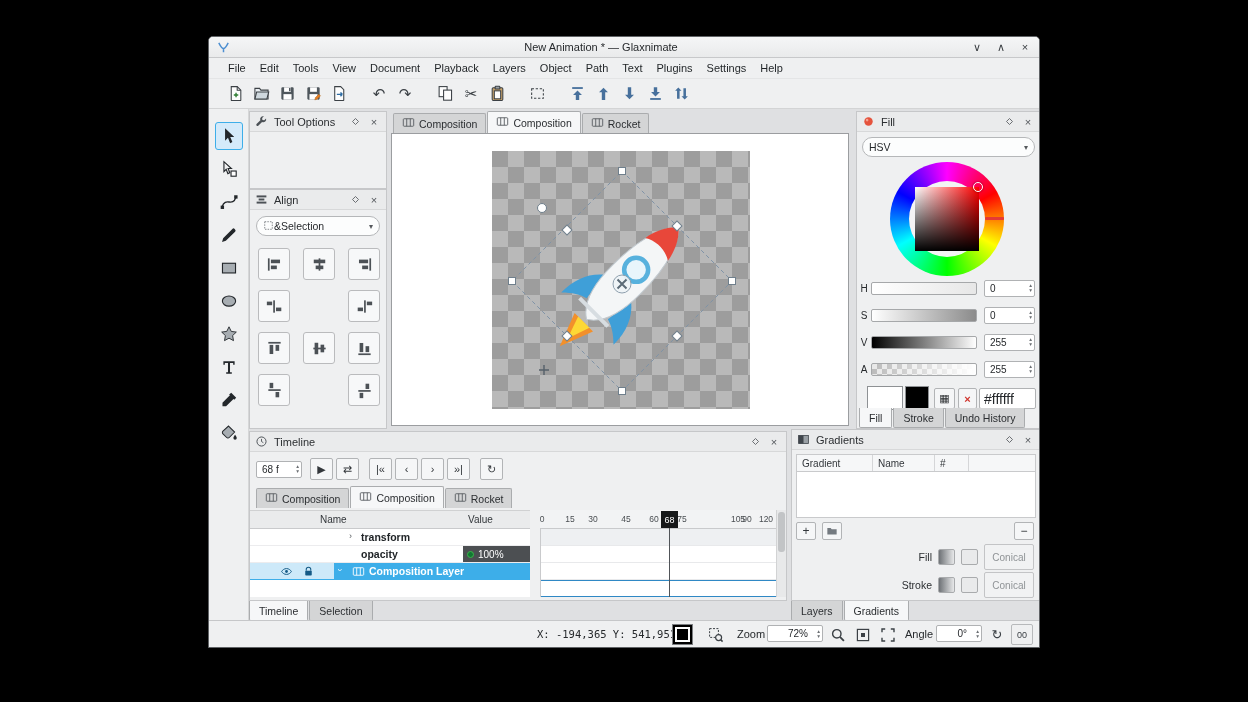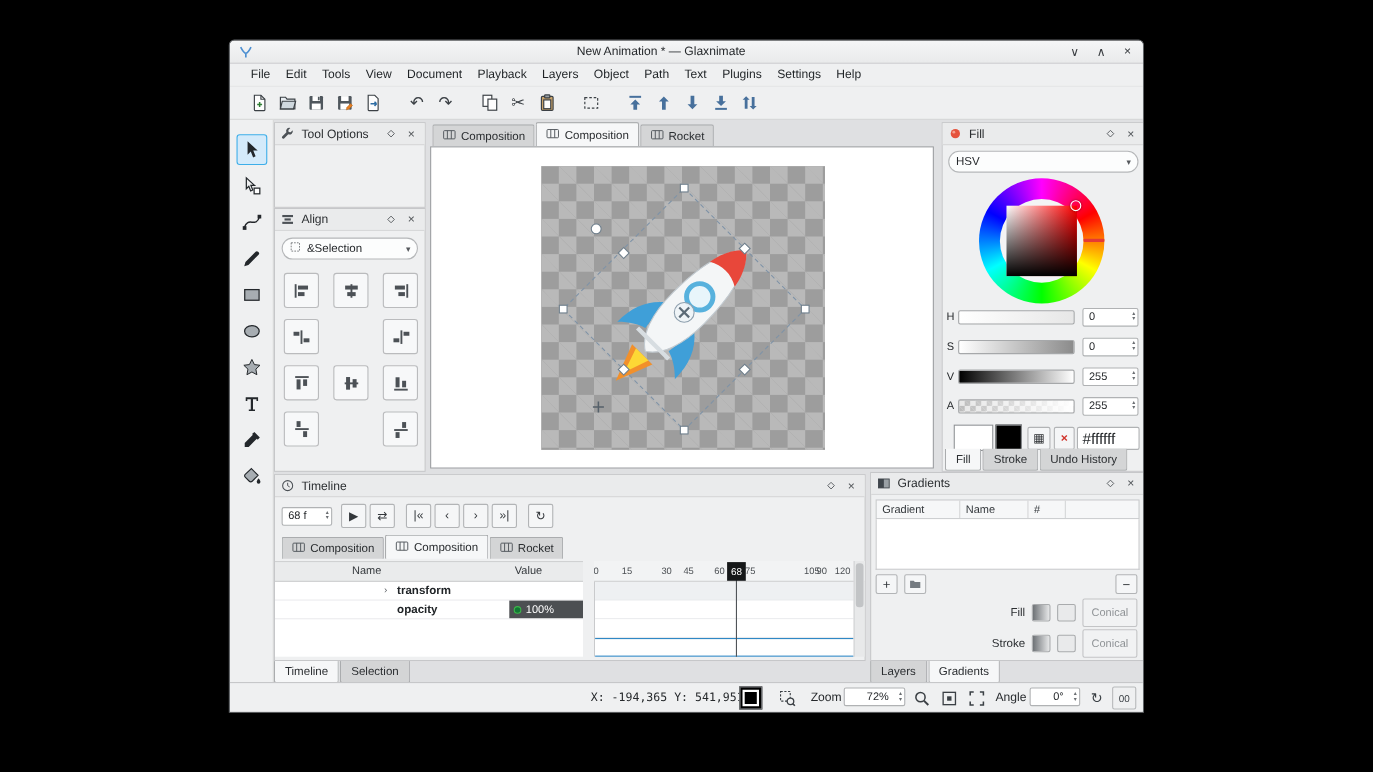--- a/index.html
+++ b/index.html
@@ -34,21 +34,21 @@
 
   .dock{position:absolute;background:#eff0f1;border:1px solid #c6c7c9;}
   .dock-header{height:20px;display:flex;align-items:center;gap:5px;padding:0 5px;font-size:11px;color:#2b2e31;background:#eaebec;border-bottom:1px solid #d7d8d9;}
   .dock-header .spacer{flex:1;}
   .dock-btn{width:14px;height:14px;display:flex;align-items:center;justify-content:center;font-size:11px;color:#55595d;}
   .hdr-ic{width:14px;height:14px;display:flex;align-items:center;}
 
   #dock-tool-options{left:40px;top:2px;width:138px;height:78px;}
   #dock-align{left:40px;top:80px;width:138px;height:240px;}
 
-  .combo{height:20px;background:#fcfdfd;border:1px solid #b5b7b9;border-radius:10px;display:flex;align-items:center;gap:5px;padding:0 6px;font-size:10.5px;color:#26292c;}
+  .combo{height:20px;background:#fcfdfd;border:1px solid #b5b7b9;border-radius:10px;display:flex;align-items:center;padding:0 6px;font-size:10.5px;color:#26292c;}
   .combo .c-arrow{margin-left:auto;font-size:8px;color:#55595d;}
   #align-combo{position:absolute;left:6px;right:6px;top:26px;}
   #align-grid{position:absolute;left:8px;top:58px;display:grid;grid-template-columns:repeat(3,32px);gap:10px 13px;}
   .align-btn{width:32px;height:32px;background:#f7f8f9;border:1px solid #babbbd;border-radius:3px;display:flex;align-items:center;justify-content:center;}
 
   
   .canvas-area{position:absolute;left:182px;top:2px;width:458px;height:316px;}
   .tabs{display:flex;align-items:flex-end;gap:1px;height:22px;padding-left:2px;}
   .tab{height:20px;display:flex;align-items:center;gap:4px;padding:0 8px;font-size:10.5px;color:#2b2e31;background:#d4d5d6;border:1px solid #aaacae;border-bottom:none;border-radius:2px 2px 0 0;white-space:nowrap;}
   .tab.active{background:#f6f7f8;height:22px;}
@@ -690,38 +690,54 @@
               <span>Rocket</span>
             </div>
           </div>
         <div class="tl-colhead">
           <span class="col-name">Name</span>
           <span class="col-value">Value</span>
         </div>
         <div class="tl-ruler" id="tl-ruler">
             <span class="ruler-num" style="left: 2px;">0</span>
             <span class="ruler-num" style="left: 30px;">15</span>
-            <span class="ruler-num" style="left: 66px;">30</span>
+            <span class="ruler-num" style="left: 53px;">30</span>
             <span class="ruler-num" style="left: 86px;">45</span>
             <span class="ruler-num" style="left: 114px;">60</span>
             <span class="ruler-num" style="left: 142px;">75</span>
             <span class="ruler-num" style="left: 170px; margin-left: 28px;">90</span>
             <span class="ruler-num" style="left: 198px;">105</span>
             <span class="ruler-num" style="left: 226px;">120</span>
           </div>
         <div class="frame-badge">68</div>
         <div class="playhead"></div>
         <div id="tl-tree">
             <div class="tl-row">
               <span class="chev" style="left:99px">›</span>
               <span class="tl-name" style="left:111px">transform</span>
             </div>
             <div class="tl-row">
               <span class="tl-name" style="left:111px">opacity</span>
               <span class="tl-value dark"><span class="gdot"></span>100%</span>
+            </div>
+            <div class="tl-row sel">
+              <span class="r-ic" style="left:30px"><svg width="13" height="13" viewBox="0 0 16 16">
+                  <path d="M8 4.4C5.2 4.4 3 6.2 2 8c1 1.8 3.2 3.6 6 3.6S13 9.8 14 8c-1-1.8-3.2-3.6-6-3.6z" fill="none" stroke="#155a86" stroke-width="1.2"></path>
+                  <circle cx="8" cy="8" r="1.7" fill="#155a86"></circle>
+                </svg></span>
+              <span class="r-ic" style="left:52px"><svg width="13" height="13" viewBox="0 0 16 16">
+                  <path d="M5.2 7V5.6a2.8 2.8 0 0 1 5.6 0V7" fill="none" stroke="#155a86" stroke-width="1.3"></path>
+                  <rect x="4" y="7" width="8" height="6" rx="1" fill="#155a86"></rect>
+                </svg></span>
+              <span class="chev down" style="left:88px">›</span>
+              <span class="r-ic" style="left:102px"><svg width="13" height="13" viewBox="0 0 16 16">
+                  <rect x="1.6" y="3.4" width="12.8" height="9.2" rx="1" fill="none" stroke="#fff" stroke-width="1.1"></rect>
+                  <path d="M5.8 3.4v9.2M10.2 3.4v9.2" stroke="#fff" stroke-width="1.1"></path>
+                </svg></span>
+              <span class="tl-name" style="left:119px">Composition Layer</span>
             </div>
           </div>
         <div id="tl-tracks">
             <div class="tk-row band"></div>
             <div class="tk-row"></div>
             <div class="tk-row"></div>
             <div class="tk-row sel"></div>
           </div>
         <div class="tl-scrollbar">
             <div class="thumb"></div>

